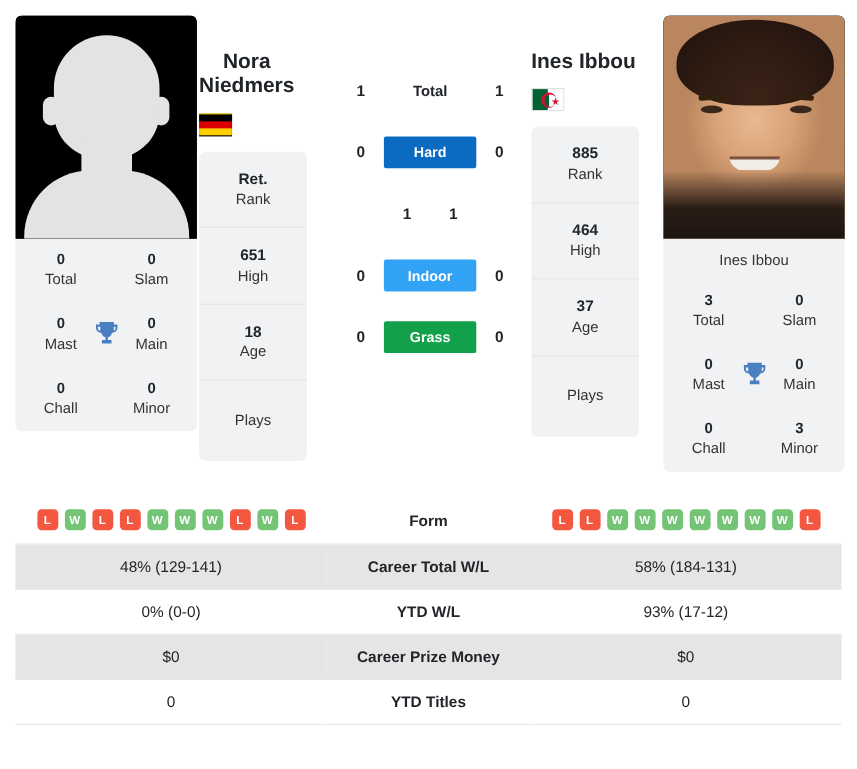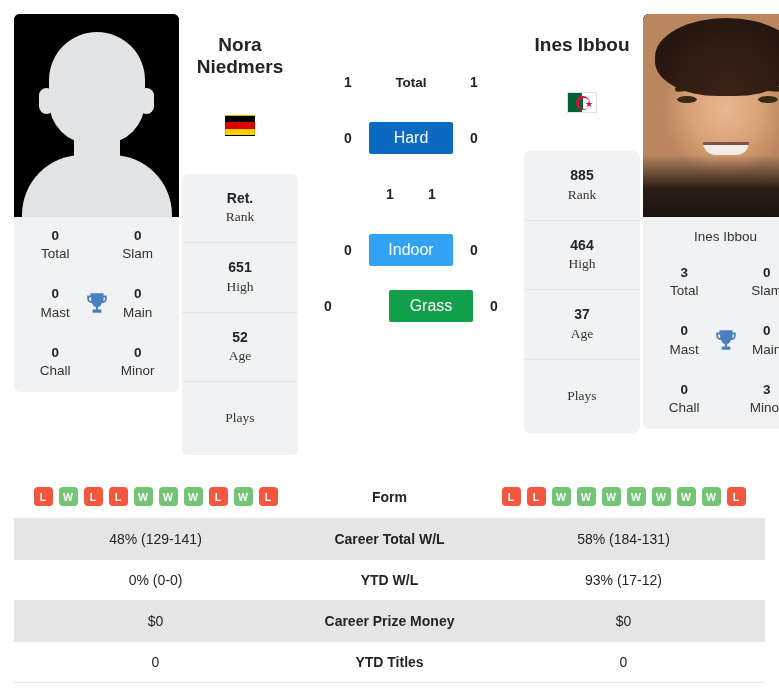--- a/index.html
+++ b/index.html
@@ -169,25 +169,24 @@
     top: 50%;
     transform: translate(-50%, -50%);
     pointer-events: none;
     z-index: 3;
   }
 
   
   .info-col {
     width: 118px;
     flex: 0 0 118px;
-    margin: 4px 2px;
+    margin: 16px 2px;
     display: flex;
     flex-direction: column;
-    align-items: center;
-    gap: 24px;
+    align-items: flex-start;
   }
   .player-name {
     font-size: 19px;
     font-weight: bold;
     line-height: 1.18;
     text-align: center;
     color: #212529;
     padding-top: 16px;
   }
   .flag {
@@ -230,21 +229,21 @@
   }
   .flag-dz .dz-star {
     position: absolute;
     left: 17px; top: 7px;
     color: #d21034;
     font-size: 9px;
     line-height: 9px;
   }
 
   .stat-stack {
-    width: 116px;
+    width: 98px;
     margin-top: 14px;
     background: #f1f2f3;
     border-radius: 6px;
     overflow: hidden;
   }
   .stat-block {
     text-align: center;
     padding: 15px 4px 15px 4px;
     border-bottom: 1px solid #e4e5e6;
   }
@@ -254,21 +253,20 @@
     font-size: 14px;
     font-weight: bold;
     color: #212529;
     line-height: 1.4;
   }
   .stat-block .slab {
     display: block;
     font-size: 13.5px;
     color: #333;
     line-height: 1.4;
-    font-family: Liberation Serif, serif;
   }
   .stat-block.plays-block {
     padding: 27px 4px 27px 4px;
   }
 
   
   .center-col {
     flex: 1 1 auto;
     display: flex;
     flex-direction: column;
@@ -284,22 +282,22 @@
   .surf-score {
     width: 42px;
     text-align: center;
     font-size: 14px;
     font-weight: bold;
     color: #212529;
   }
   .surf-badge {
     width: 84px;
     text-align: center;
-    font-size: 16px;
-    font-weight: normal;
+    font-size: 13px;
+    font-weight: bold;
     color: #fff;
     padding: 7px 0;
     border-radius: 2px;
   }
   .surf-badge.plain {
     color: #212529;
     background: transparent;
     font-weight: bold;
     font-size: 13.5px;
   }
@@ -403,21 +401,21 @@
       <div class="stat-stack">
         <div class="stat-block">
           <span class="sval">Ret.</span>
           <span class="slab">Rank</span>
         </div>
         <div class="stat-block">
           <span class="sval">651</span>
           <span class="slab">High</span>
         </div>
         <div class="stat-block">
-          <span class="sval">52</span>
+          <span class="sval">18</span>
           <span class="slab">Age</span>
         </div>
         <div class="stat-block plays-block">
           <span class="slab">Plays</span>
         </div>
       </div>
     </div>
 
     <div class="center-col">
       <div style="height:40px;"></div>
@@ -435,21 +433,21 @@
         <span class="surf-score">1</span>
         <span class="surf-score">1</span>
       </div>
       <div class="surf-row">
         <span class="surf-score">0</span>
         <span class="surf-badge" style="background:#32a2f5;">Indoor</span>
         <span class="surf-score">0</span>
       </div>
       <div class="surf-row">
         <span class="surf-score">0</span>
-        <span class="surf-badge" style="background:#13a04a;margin-left:40px;">Grass</span>
+        <span class="surf-badge" style="background:#13a04a;">Grass</span>
         <span class="surf-score">0</span>
       </div>
     </div>
 
     <div class="info-col">
       <div class="player-name">
         <span>Ines Ibbou</span>
       </div>
       <div class="flag flag-dz">
         <div class="dz-green"></div>

